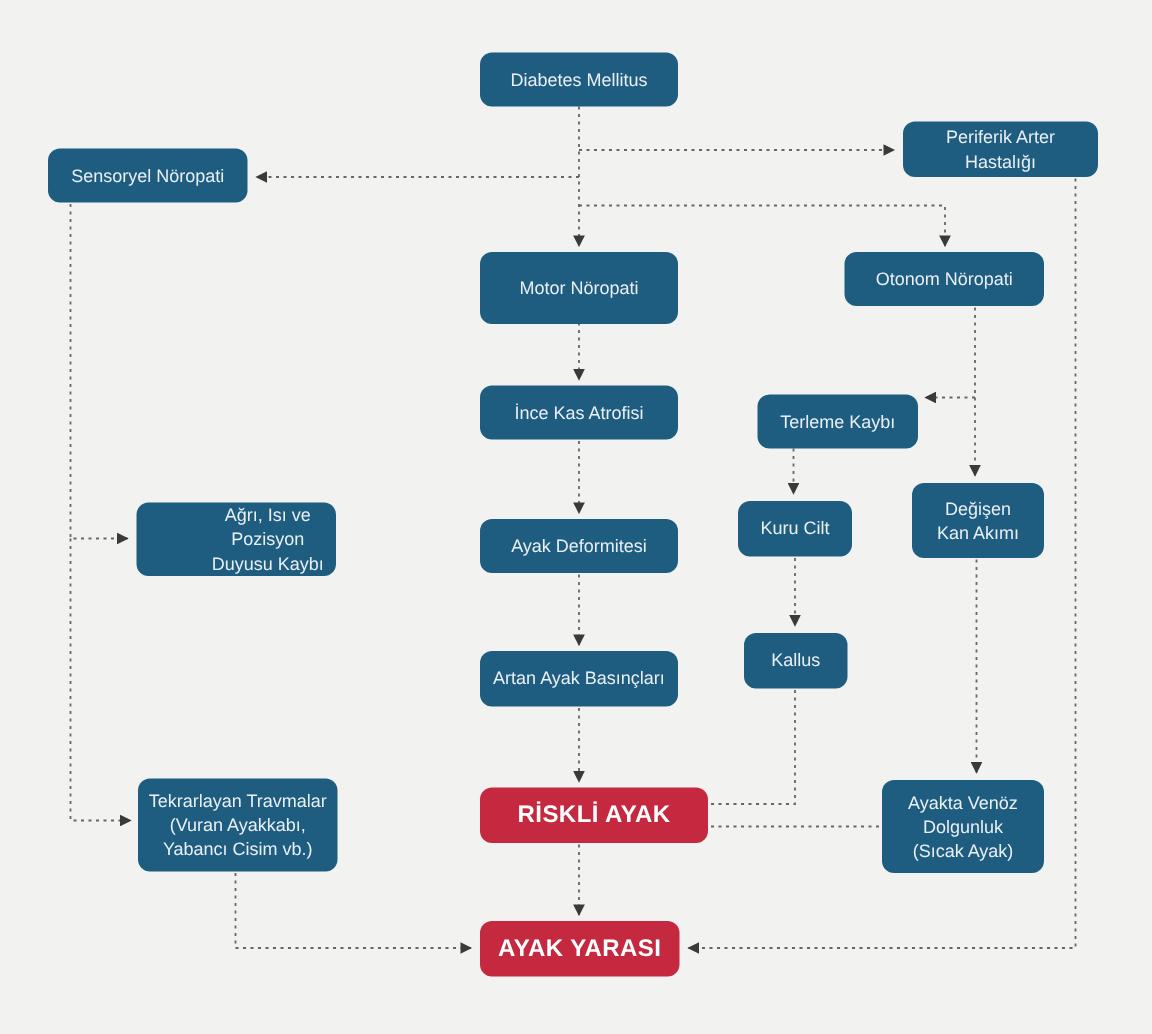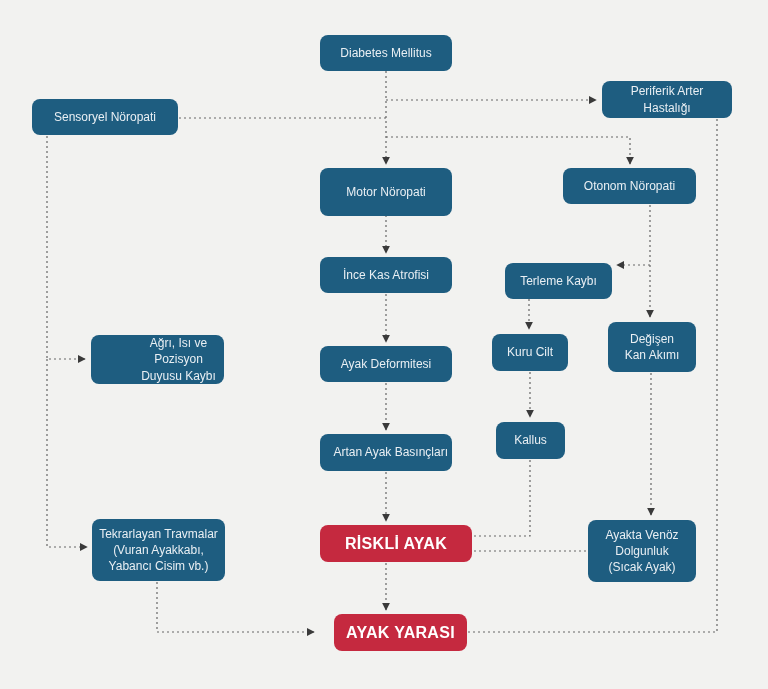--- a/index.html
+++ b/index.html
@@ -60,36 +60,36 @@
         <path d="M530 372 L530 417" class="edge" marker-end="url(#arrow)"></path>
         <path d="M530 460 L530 536 L458 536" class="edge" marker-end="url(#arrow)"></path>
         <path d="M586 551 L458 551" class="edge" marker-end="url(#arrow)"></path>
         <path d="M651 373 L651 515" class="edge" marker-end="url(#arrow)"></path>
         <path d="M717 119 L717 632 L459 632" class="edge" marker-end="url(#arrow)"></path>
         <path d="M157 582 L157 632 L314 632" class="edge" marker-end="url(#arrow)"></path>
       </g>
   </svg>
   <div>
       <div class="node" style="left: 320px; top: 35px; width: 132px; height: 36px; text-align: right;"><span>Diabetes Mellitus</span></div>
-      <div class="node" style="left: 32px; top: 99px; width: 146px; height: 36px; text-align: center;"><span>Sensoryel Nöropati</span></div>
+      <div class="node" style="left: 32px; top: 99px; width: 133px; height: 36px; text-align: center;"><span>Sensoryel Nöropati</span></div>
       <div class="node" style="left: 602px; top: 81px; width: 130px; height: 37px;"><span>Periferik Arter Hastalığı</span></div>
       <div class="node" style="left: 320px; top: 168px; width: 132px; height: 48px;"><span>Motor Nöropati</span></div>
       <div class="node" style="left: 563px; top: 168px; width: 133px; height: 36px;"><span>Otonom Nöropati</span></div>
       <div class="node" style="left: 320px; top: 257px; width: 132px; height: 36px;"><span>İnce Kas Atrofisi</span></div>
       <div class="node" style="left: 505px; top: 263px; width: 107px; height: 36px;"><span>Terleme Kaybı</span></div>
       <div class="node" style="left: 91px; top: 335px; width: 133px; height: 49px; padding-left: 46px;"><span>Ağrı, Isı ve Pozisyon
 Duyusu Kaybı</span></div>
       <div class="node" style="left: 492px; top: 334px; width: 76px; height: 37px;"><span>Kuru Cilt</span></div>
       <div class="node" style="left: 608px; top: 322px; width: 88px; height: 50px;"><span>Değişen
 Kan Akımı</span></div>
       <div class="node" style="left: 320px; top: 346px; width: 132px; height: 36px;"><span>Ayak Deformitesi</span></div>
       <div class="node" style="left: 496px; top: 422px; width: 69px; height: 37px;"><span>Kallus</span></div>
-      <div class="node" style="left: 320px; top: 434px; width: 132px; height: 37px; justify-content: flex-end;"><span>Artan Ayak Basınçları</span></div>
+      <div class="node" style="left: 320px; top: 434px; width: 132px; height: 37px;"><span>Artan Ayak Basınçları</span></div>
       <div class="node" style="left: 92px; top: 519px; width: 133px; height: 62px;"><span>Tekrarlayan Travmalar
 (Vuran Ayakkabı,
 Yabancı Cisim vb.)</span></div>
       <div class="node danger" style="left: 320px; top: 525px; width: 152px; height: 37px;"><span>RİSKLİ AYAK</span></div>
       <div class="node" style="left: 588px; top: 520px; width: 108px; height: 62px;"><span>Ayakta Venöz
 Dolgunluk
 (Sıcak Ayak)</span></div>
-      <div class="node danger" style="left: 334px; top: 614px; width: 133px; height: 37px;"><span>AYAK YARASI</span></div>
+      <div class="node danger" style="left: 320px; top: 614px; width: 133px; height: 37px;"><span>AYAK YARASI</span></div>
     </div>
 </div>
 
 </body></html>

